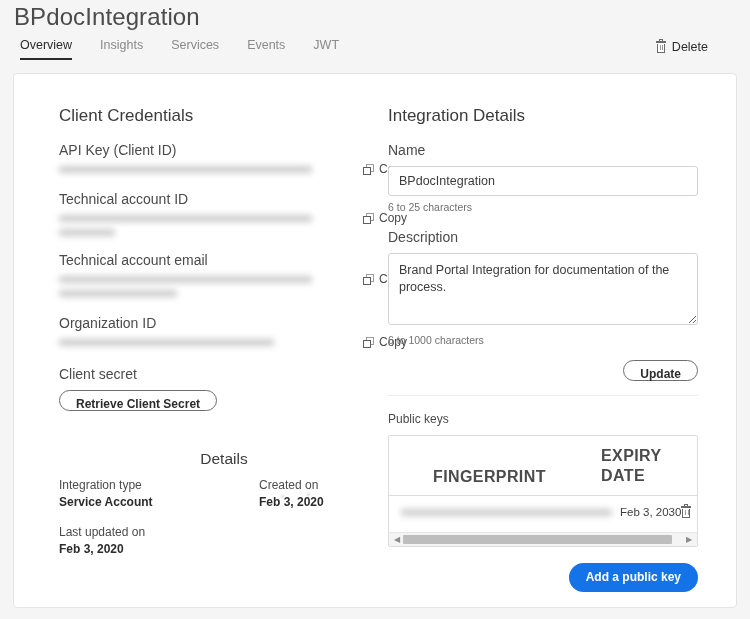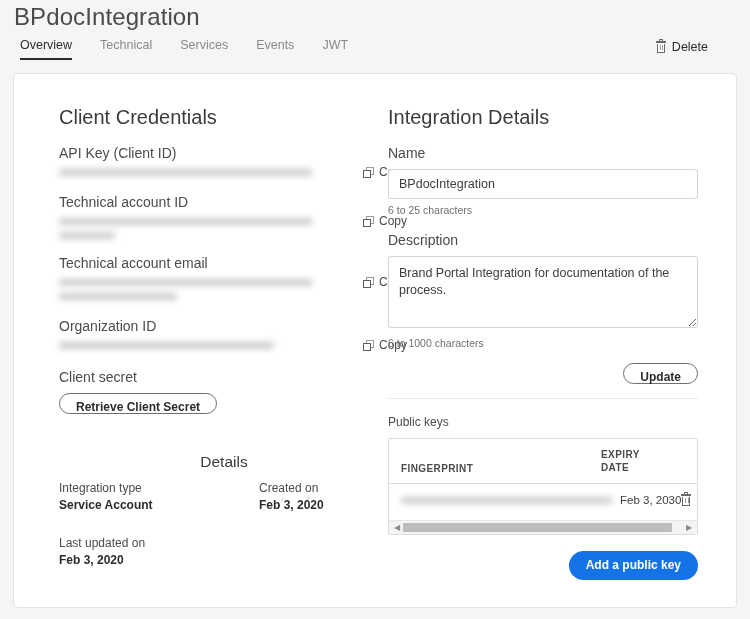--- a/index.html
+++ b/index.html
@@ -139,21 +139,21 @@
     width: 330px;
   }
   .col-right {
     position: absolute;
     left: 374px;
     top: 32px;
     width: 310px;
   }
 
   .section-title {
-    font-size: 20px;
+    font-size: 17px;
     font-weight: 400;
     color: #3c3c3c;
     margin: 0 0 16px 0;
   }
 
   .field-label {
     font-size: 14px;
     color: #4b4b4b;
     margin-bottom: 8px;
   }
@@ -226,21 +226,21 @@
   .details-title {
     font-size: 15.5px;
     font-weight: 400;
     color: #3c3c3c;
     margin: 0 0 10px 0;
     text-align: center;
   }
   .details-grid {
     display: grid;
     grid-template-columns: 200px 1fr;
-    row-gap: 24px;
+    row-gap: 16px;
   }
   .d-label {
     font-size: 12px;
     color: #4b4b4b;
     margin-bottom: 3px;
   }
   .d-value {
     font-size: 12px;
     font-weight: bold;
     color: #2c2c2c;
@@ -323,27 +323,27 @@
   }
   .keys-head {
     display: flex;
     align-items: flex-end;
     border-bottom: 1px solid #dcdcdc;
     padding: 10px 12px 9px 12px;
     min-height: 40px;
     box-sizing: border-box;
   }
   .th {
-    font-size: 10px;
+    font-size: 16px;
     font-weight: bold;
     letter-spacing: 0.4px;
     color: #4b4b4b;
     text-transform: uppercase;
   }
-  .th-fingerprint { flex: 1; }
+  .th-fingerprint { flex: 1; margin-left: 32px; }
   .th-expiry {
     width: 62px;
     line-height: 1.25;
   }
   .th-spacer { width: 22px; }
 
   .keys-row {
     display: flex;
     align-items: center;
     padding: 10px 12px 14px 12px;
@@ -428,21 +428,21 @@
 </style>
 </head>
 <body>
 
 <div id="root">
 
   <div class="page-title">BPdocIntegration</div>
 
   <div class="tabbar">
     <div class="tab active">Overview</div>
-    <div class="tab">Technical</div>
+    <div class="tab">Insights</div>
     <div class="tab">Services</div>
     <div class="tab">Events</div>
     <div class="tab">JWT</div>
   </div>
 
   <div class="delete-btn">
     <span class="trash">
       <span class="lid"></span>
         <span class="can"></span>
     </span>

